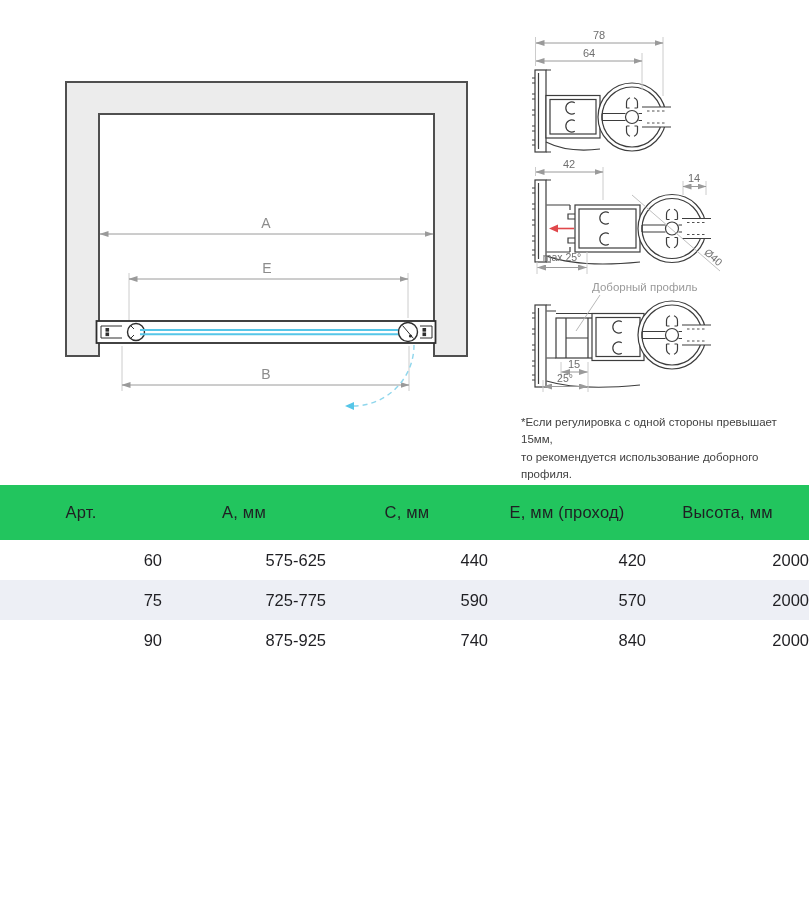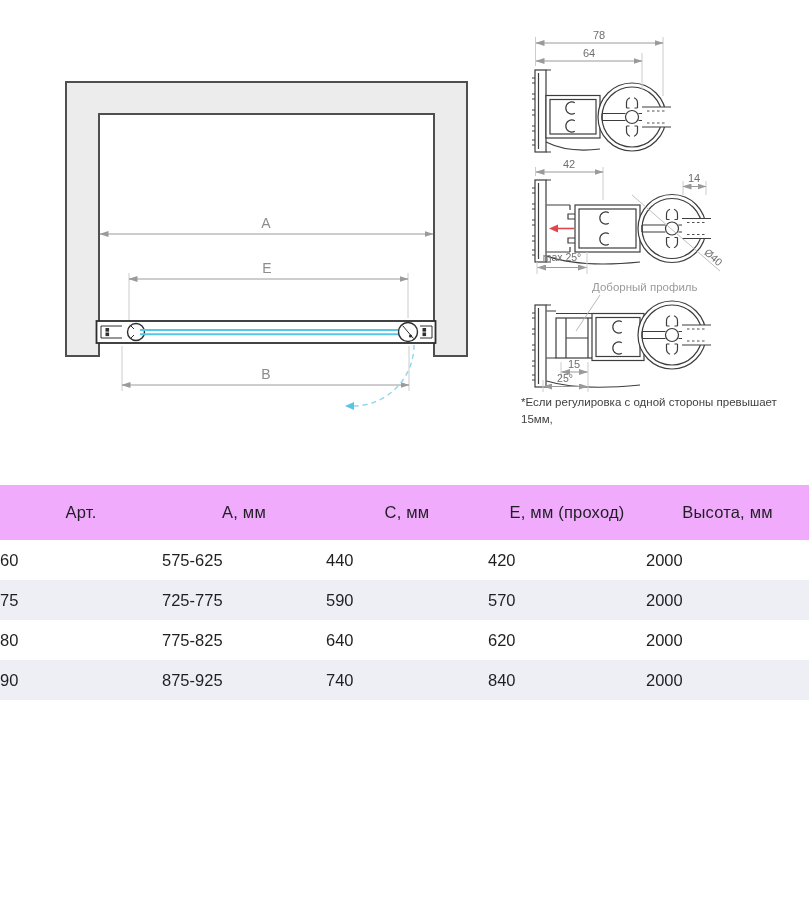--- a/index.html
+++ b/index.html
@@ -2,31 +2,31 @@
 <html><head>
 <meta charset="utf-8">
 <style>
   html,body{margin:0;padding:0;background:#fff;}
   .canvas{
     position:relative;width:809px;height:903px;background:#fff;overflow:hidden;
     font-family:"Liberation Sans","DejaVu Sans",sans-serif;
   }
   .drawing{position:absolute;left:0;top:0;}
   .footnote{
-    position:absolute;left:521px;top:394px;width:288px;
+    position:absolute;left:521px;top:414px;width:288px;
     font-size:11.5px;line-height:1.5;color:#3f3f3f;
   }
   .spec-table-wrap{position:absolute;left:0;top:485px;width:809px;}
   table.spec{border-collapse:collapse;width:809px;table-layout:fixed;color:#1f1f23;}
   table.spec th{
     height:55px;font-weight:normal;font-size:16.5px;letter-spacing:.2px;
-    background:#f0abfc;text-align:center;vertical-align:middle;padding:0;
+    background:#22c55e;text-align:center;vertical-align:middle;padding:0;
   }
   table.spec td{
-    height:40px;font-size:16.5px;text-align:left;vertical-align:middle;padding:0;
+    height:40px;font-size:16.5px;text-align:right;vertical-align:middle;padding:0;
   }
   table.spec tbody tr:nth-child(even) td{background:#edeff5;}
   table.spec tbody tr:nth-child(odd) td{background:#ffffff;}
   svg text{font-family:"Liberation Sans","DejaVu Sans",sans-serif;}
   .dimtxt{fill:#8c8c8c;}
   .dimtxt-sm{fill:#6f6f6f;}
 </style>
 </head>
 <body>
 
@@ -230,20 +230,21 @@
       </g>
       <g>
         <line x1="543.5" y1="386.5" x2="587.5" y2="386.5" stroke="#9a9a9a" stroke-width="1" marker-start="url(#arrL)" marker-end="url(#arrR)"></line>
         <text x="565" y="382" text-anchor="middle" font-size="10.5" class="dimtxt-sm">25°</text>
       </g>
     </g>
   </svg>
 
   <div class="footnote">
     <div>*Если регулировка с одной стороны превышает 15мм,</div>
+    <div>то рекомендуется использование доборного профиля.</div>
   </div>
 
   <div class="spec-table-wrap">
     <table class="spec">
       <colgroup>
         <col style="width:162px">
           <col style="width:164px">
           <col style="width:162px">
           <col style="width:158px">
           <col style="width:163px">
@@ -266,27 +267,20 @@
           <td>2000</td>
         </tr>
         <tr>
           <td>75</td>
           <td>725-775</td>
           <td>590</td>
           <td>570</td>
           <td>2000</td>
         </tr>
         <tr>
-          <td>80</td>
-          <td>775-825</td>
-          <td>640</td>
-          <td>620</td>
-          <td>2000</td>
-        </tr>
-        <tr>
           <td>90</td>
           <td>875-925</td>
           <td>740</td>
           <td>840</td>
           <td>2000</td>
         </tr>
       </tbody>
     </table>
   </div>
 </div>

